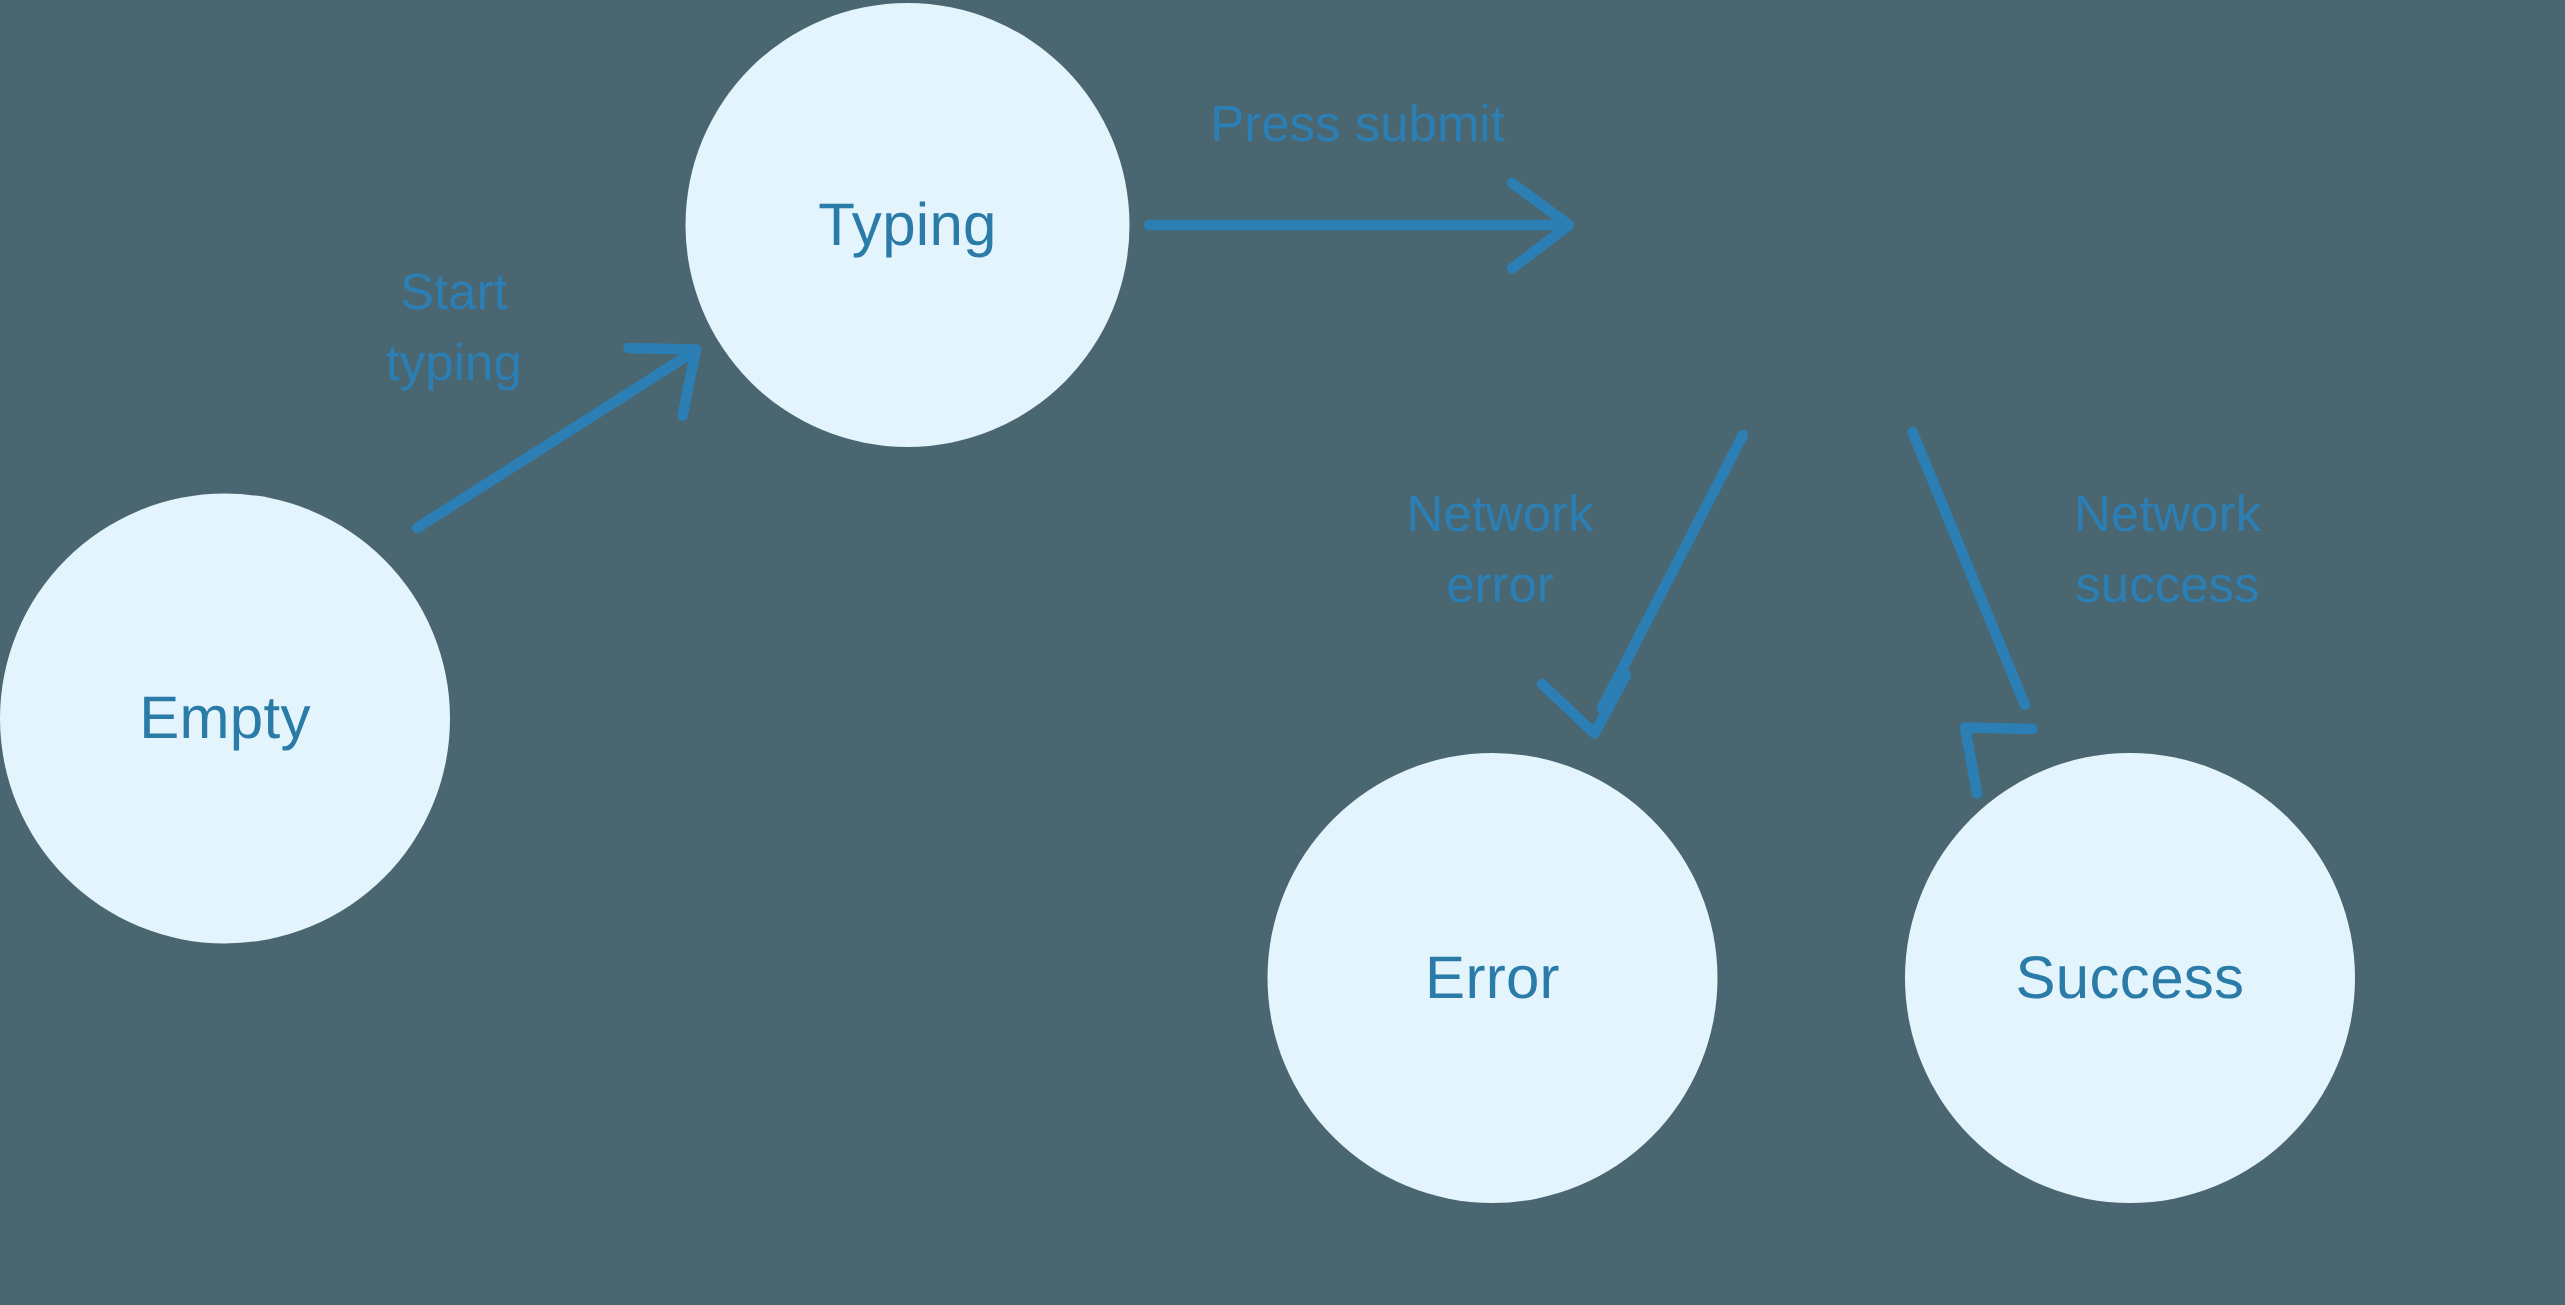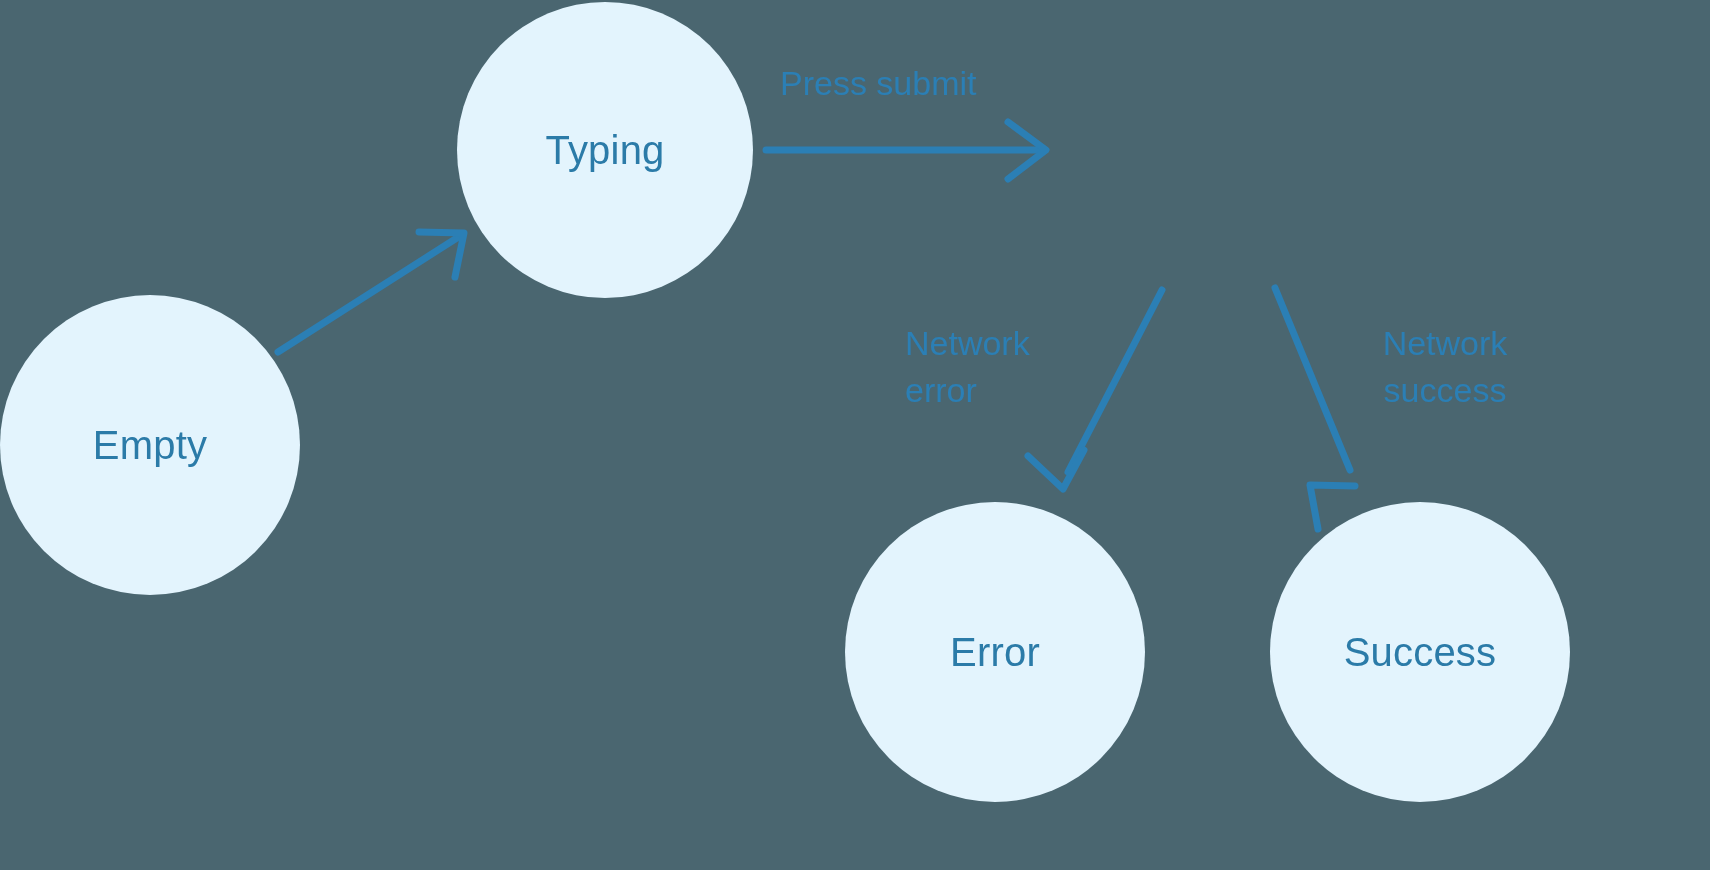--- a/index.html
+++ b/index.html
@@ -39,21 +39,21 @@
     width: 1710px;
     height: 870px;
     pointer-events: none;
   }
   .edge-label {
     position: absolute;
     color: #2b7fb5;
     font-size: 34px;
     font-weight: 400;
     line-height: 1.38;
-    text-align: left;
+    text-align: center;
     white-space: pre-line;
     user-select: none;
   }
 </style>
 </head>
 <body>
 
 <div id="canvas">
 
   <svg class="edge-layer" viewBox="0 0 1710 870" width="1710" height="870" xmlns="http://www.w3.org/2000/svg">
@@ -72,37 +72,39 @@
       <path d="M 1162 290 L 1068 472" stroke="#2b7fb5" stroke-width="7" stroke-linecap="round" fill="none"></path>
       <path d="M 1028 456 L 1063 489 L 1084 450" stroke="#2b7fb5" stroke-width="7" stroke-linecap="round" stroke-linejoin="round" fill="none"></path>
     </g>
 
     <g>
       <path d="M 1275 288 L 1350 470" stroke="#2b7fb5" stroke-width="7" stroke-linecap="round" fill="none"></path>
       <path d="M 1309 528 L 1354 529 L 1346 485" stroke="#2b7fb5" stroke-width="7" stroke-linecap="round" stroke-linejoin="round" fill="none" transform="rotate(180 1332 507)"></path>
     </g>
   </svg>
 
-  <div class="state-node" style="left:0px; top:295px; width:300px; height:300px;text-align:center;">
+  <div class="state-node" style="left:0px; top:329px; width:300px; height:300px;text-align:center;">
     <span class="state-label">Empty</span>
   </div>
 
   <div class="state-node" style="left:457px; top:2px; width:296px; height:296px;">
     <span class="state-label">Typing</span>
   </div>
 
 
   <div class="state-node" style="left:845px; top:502px; width:300px; height:300px;">
     <span class="state-label">Error</span>
   </div>
 
   <div class="state-node" style="left:1270px; top:502px; width:300px; height:300px;">
     <span class="state-label">Success</span>
   </div>
 
+  <div class="edge-label" style="left:215px; top:172px; width:175px;">Start
+typing</div>
 
   <div class="edge-label" style="left:780px; top:60px; width:250px;">Press submit</div>
 
   <div class="edge-label" style="left:905px; top:320px; width:190px;">Network
 error</div>
 
   <div class="edge-label" style="left:1330px; top:320px; width:230px; text-align:center;">Network
 success</div>
 
 </div>

